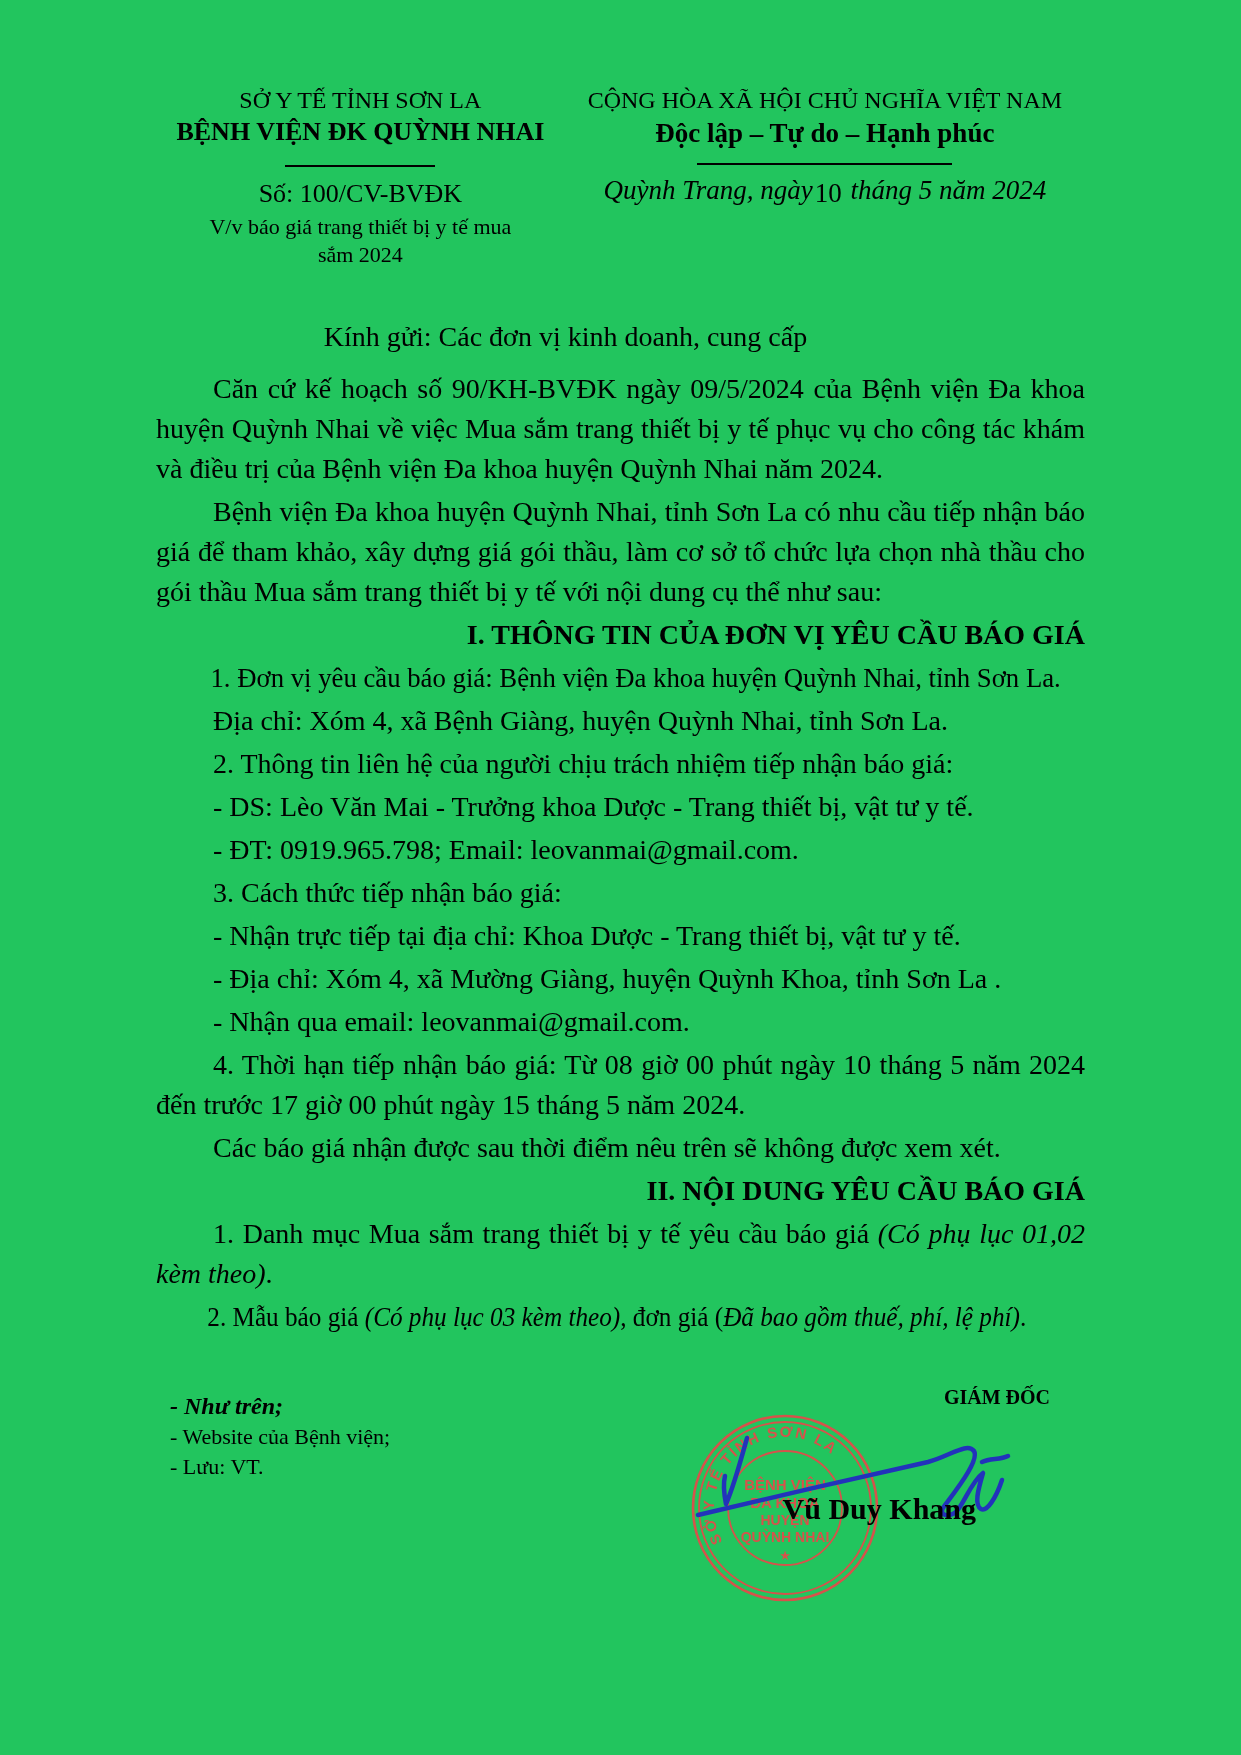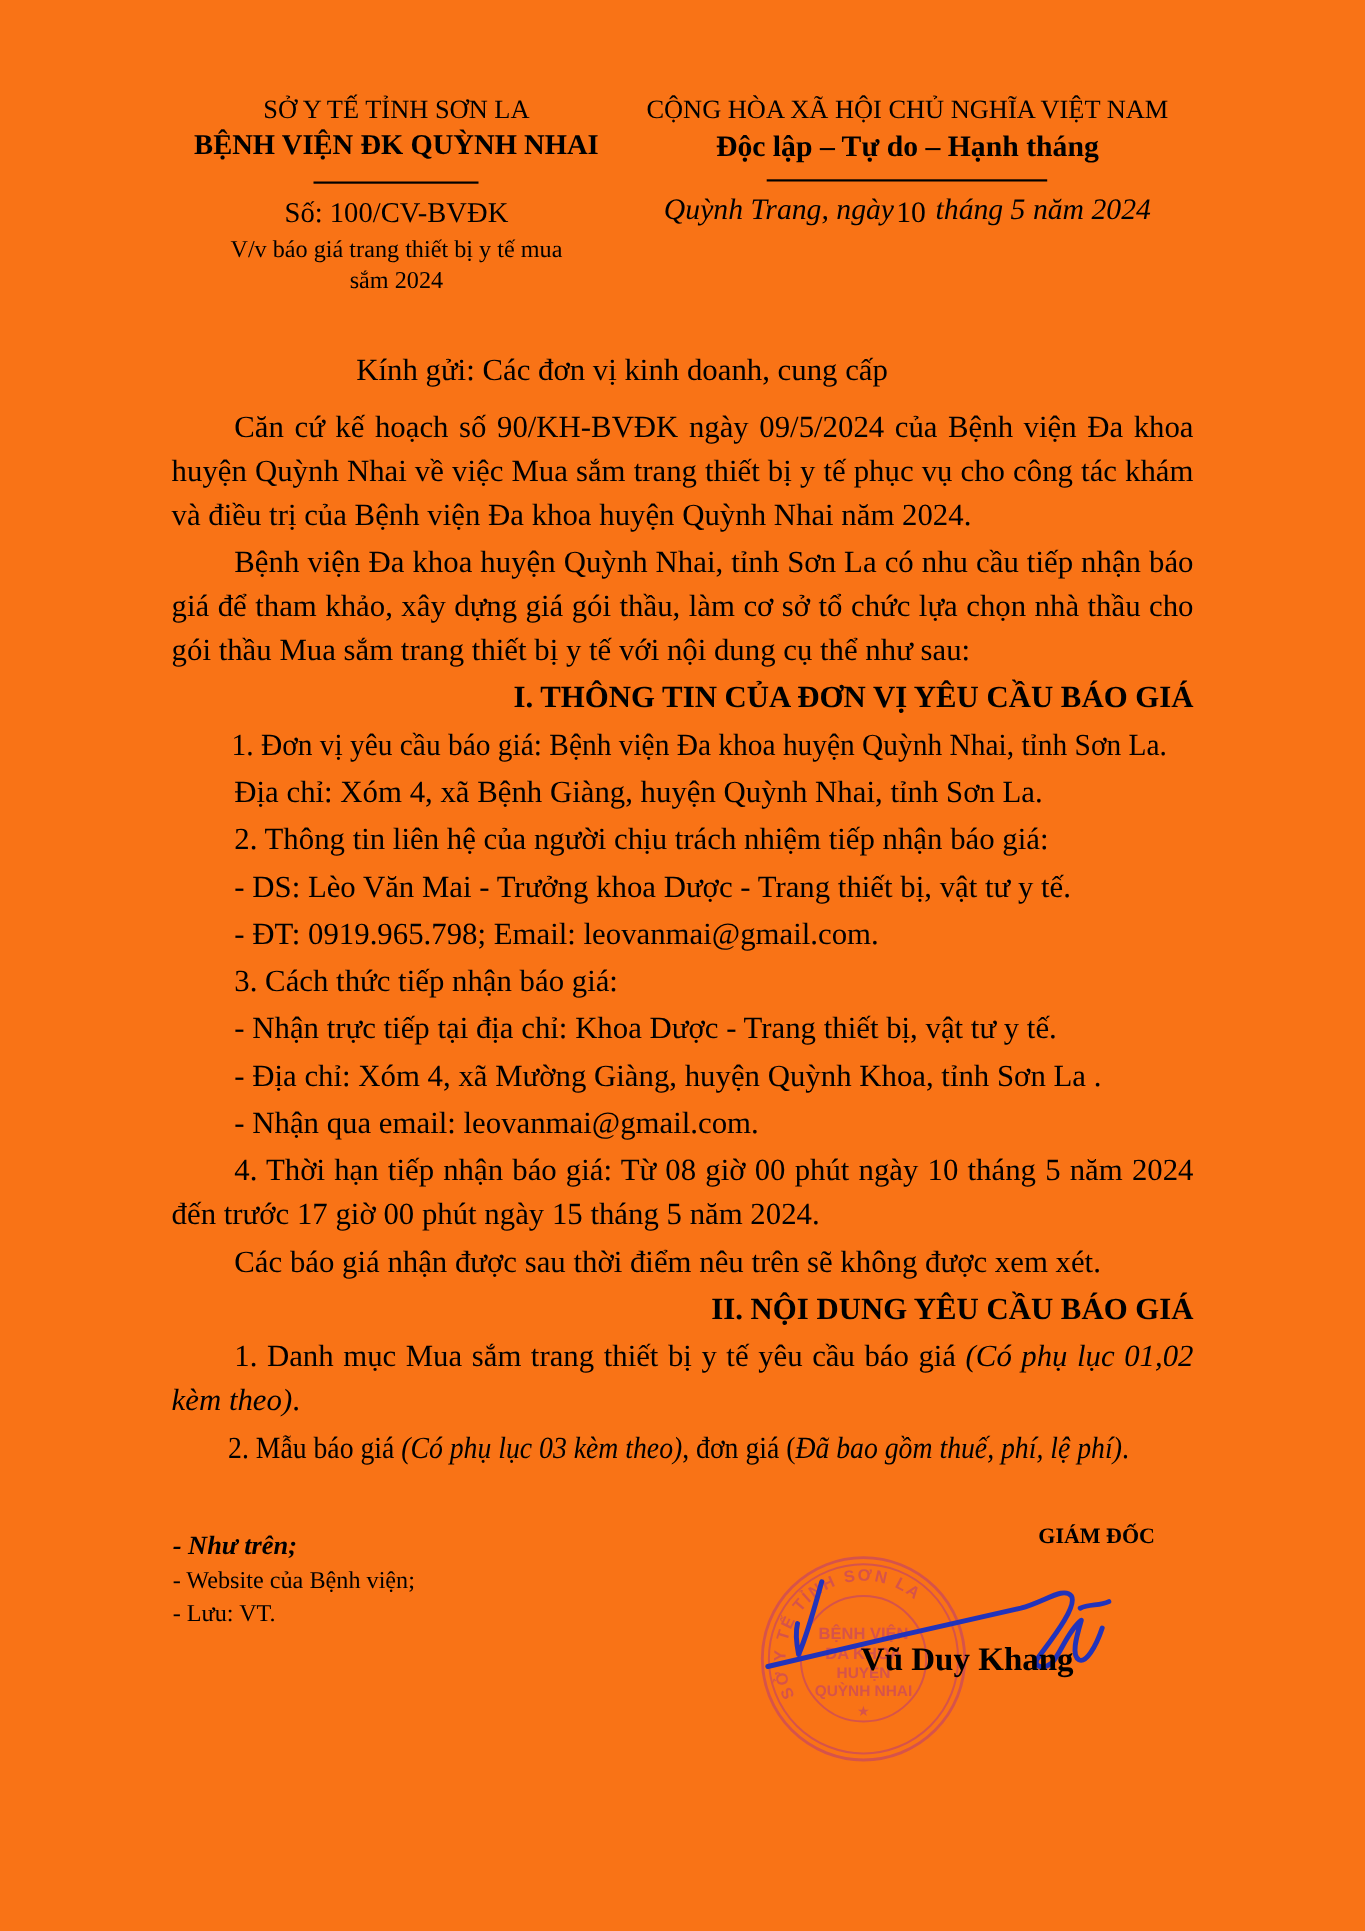--- a/index.html
+++ b/index.html
@@ -1,19 +1,19 @@
 <!DOCTYPE html>
 <html><head>
 <meta charset="utf-8">
 <style>
   html,body{margin:0;padding:0;background:#ffffff;}
   .page{
     position:relative;
     width:1241px;height:1755px;
-    background:#f97316;
+    background:#22c55e;
     font-family:"Liberation Serif", serif;
     color:#000;
     overflow:hidden;
   }
   .content{padding:85px 156px 0 156px;}
   
   .header{display:flex;width:100%;}
   .header-left{width:44%;text-align:center;}
   .header-right{width:56%;text-align:center;}
   .h-line1{font-size:24px;line-height:30px;}
@@ -30,21 +30,21 @@
   
   .salutation{font-size:28px;text-align:center;margin-top:52px;padding-right:110px;}
   .body-block{margin-top:16px;}
   .para{font-size:28px;line-height:40px;text-align:justify;text-indent:57px;margin:0 0 3px 0;}
   .heading{font-weight:bold;text-align:right;}
   .noj{text-align:left;}
   .cond{white-space:nowrap;transform:scaleX(0.955);transform-origin:0 50%;text-align:left;}
   .cond2{white-space:nowrap;transform:scaleX(0.90);transform-origin:0 50%;text-align:left;}
   .it{font-style:italic;}
   
-  .recipients{position:absolute;left:157px;top:1390px;font-size:22px;line-height:30px;}
+  .recipients{position:absolute;left:170px;top:1390px;font-size:22px;line-height:30px;}
   .recip-first{font-size:24px;font-weight:bold;font-style:italic;line-height:32px;}
   .signer-title{position:absolute;left:730px;top:1386px;width:320px;text-align:right;
     font-size:20px;font-weight:bold;}
   .stamp{position:absolute;left:685px;top:1408px;}
   .signature{position:absolute;left:690px;top:1420px;}
   .signer-name{position:absolute;left:716px;top:1492px;width:260px;text-align:right;
     font-size:30px;font-weight:bold;}
 </style>
 </head>
 <body>
@@ -55,21 +55,21 @@
     <div class="header">
       <div class="header-left">
         <div class="h-line1">SỞ Y TẾ TỈNH SƠN LA</div>
         <div class="h-line2">BỆNH VIỆN ĐK QUỲNH NHAI</div>
         <div class="rule rule-left"></div>
         <div class="doc-number">Số: 100/CV-BVĐK</div>
         <div class="doc-subject">V/v báo giá trang thiết bị y tế mua sắm 2024</div>
       </div>
       <div class="header-right">
         <div class="nh-line1">CỘNG HÒA XÃ HỘI CHỦ NGHĨA VIỆT NAM</div>
-        <div class="nh-line2">Độc lập – Tự do – Hạnh tháng</div>
+        <div class="nh-line2">Độc lập – Tự do – Hạnh phúc</div>
         <div class="rule rule-right"></div>
         <div class="date-line"><span>Quỳnh Trang, ngày</span><span class="day">10</span> <span>tháng 5 năm 2024</span></div>
       </div>
     </div>
 
     <div class="salutation">Kính gửi: Các đơn vị kinh doanh, cung cấp</div>
 
     <div class="body-block">
       <p class="para">Căn cứ kế hoạch số 90/KH-BVĐK ngày 09/5/2024 của Bệnh viện Đa khoa huyện Quỳnh Nhai về việc Mua sắm trang thiết bị y tế phục vụ cho công tác khám và điều trị của Bệnh viện Đa khoa huyện Quỳnh Nhai năm 2024.</p>
       <p class="para">Bệnh viện Đa khoa huyện Quỳnh Nhai, tỉnh Sơn La có nhu cầu tiếp nhận báo giá để tham khảo, xây dựng giá gói thầu, làm cơ sở tổ chức lựa chọn nhà thầu cho gói thầu Mua sắm trang thiết bị y tế với nội dung cụ thể như sau:</p>

